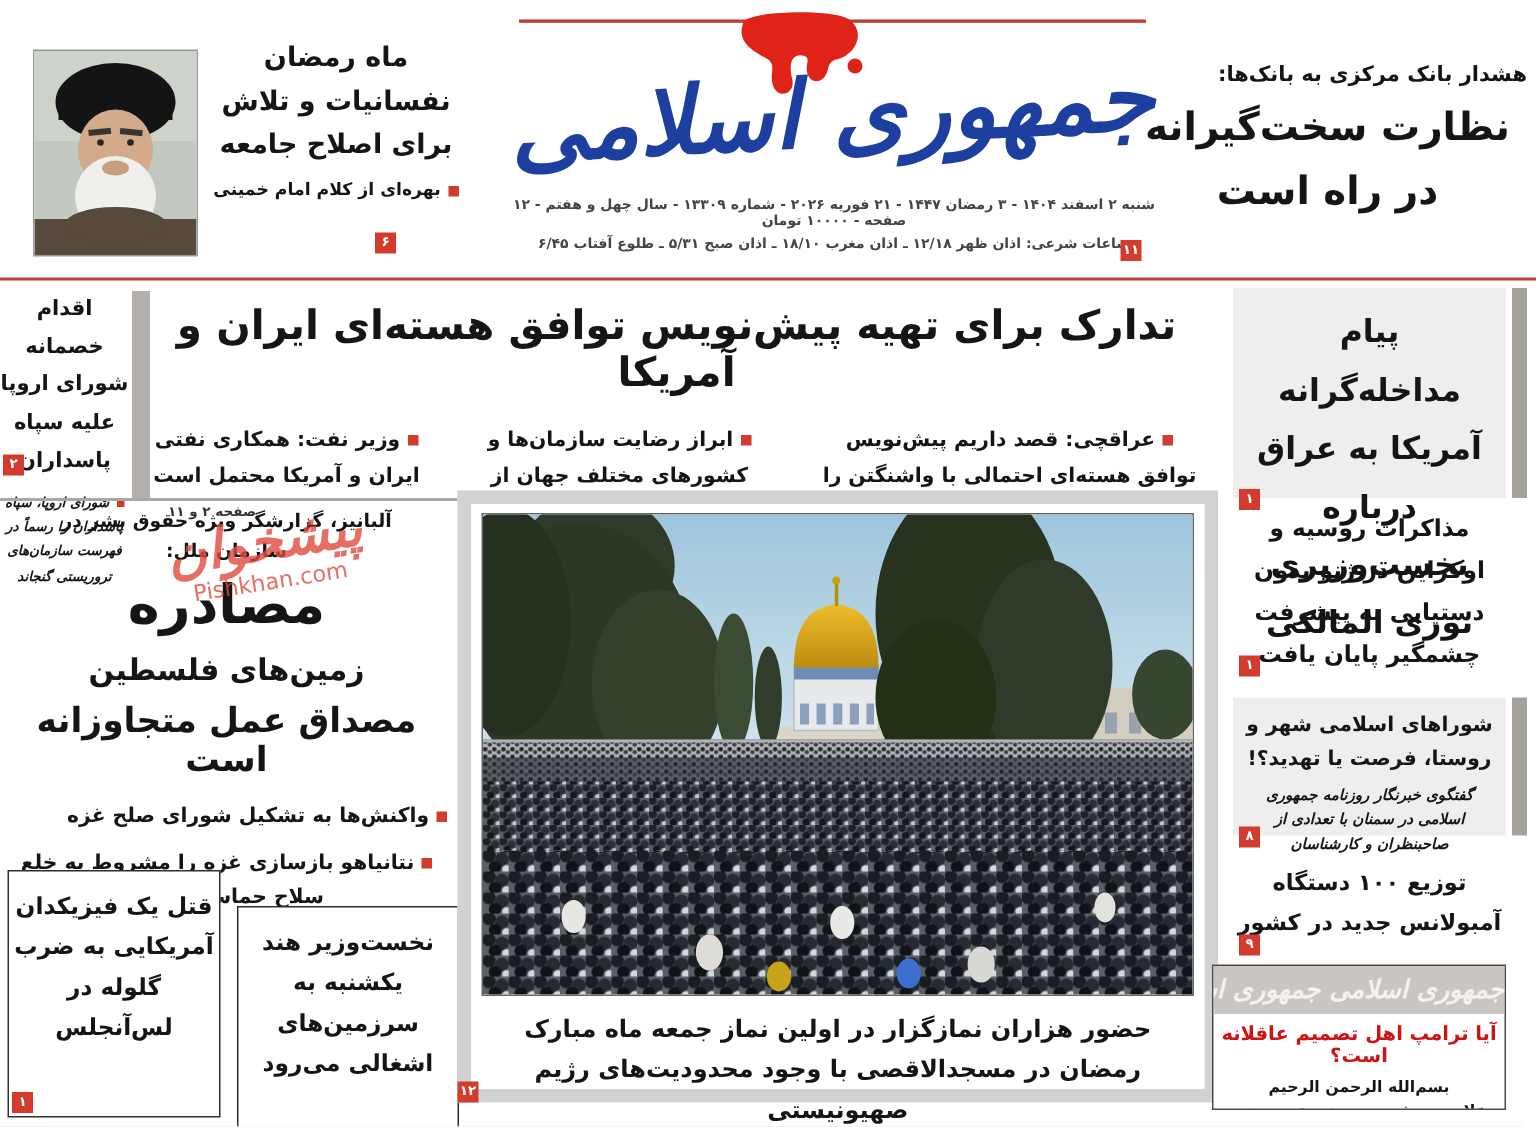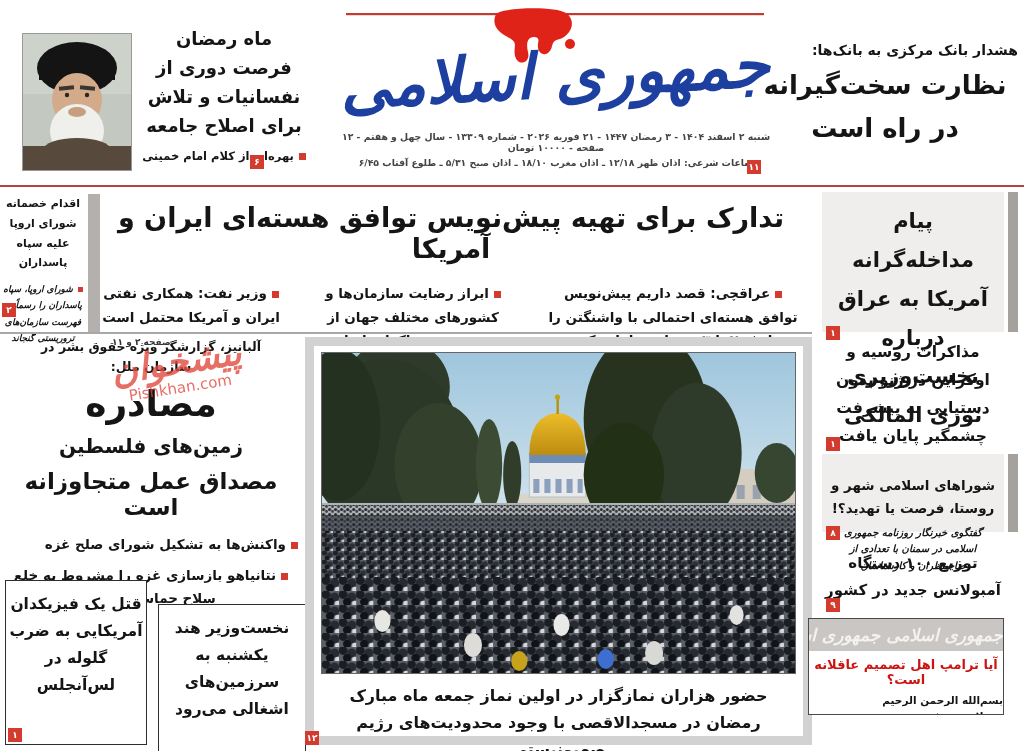--- a/index.html
+++ b/index.html
@@ -39,21 +39,20 @@
       <ellipse cx="54" cy="97" rx="27" ry="27" fill="#efefec"></ellipse>
       <ellipse cx="54" cy="78" rx="9" ry="5" fill="#c79f80"></ellipse>
       <rect x="0" y="112" width="108" height="24" fill="#57493c"></rect>
       <ellipse cx="54" cy="116" rx="34" ry="12" fill="#57493c"></ellipse>
     </svg>
   </div>
 
   <div class="abs c" style="left:136px;top:24px;width:176px;">
     <div class="b" style="font-size:18px;line-height:1.62;">
       <div>ماه رمضان</div>
-      <div>فرصت دوری از</div>
       <div>نفسانیات و تلاش</div>
       <div>برای اصلاح جامعه</div>
     </div>
     <div class="b" style="font-size:11.5px;margin-top:8px;">
       <span class="sq"></span><span>بهره‌ای از کلام امام خمینی</span>
     </div>
   </div>
   <div class="badge" style="left:250px;top:155px;">۶</div>
 
   <div class="abs" style="left:318px;top:0;width:474px;height:132px;">
@@ -92,21 +91,21 @@
       </div>
       <div class="b c" style="width:182px;font-size:13.5px;line-height:1.75;">
         <span class="sq"></span><span>وزیر نفت: همکاری نفتی ایران و آمریکا محتمل است</span>
         <div class="pageref" style="text-align:left;margin-top:6px;">صفحه ۲ و ۱۱</div>
       </div>
     </div>
   </div>
   <div class="abs graybar" style="left:88px;top:194px;width:12px;height:138px;"></div>
 
   <div class="abs c" style="left:0;top:194px;width:86px;">
-    <div class="b" style="font-size:11px;line-height:1.8;">اقدام خصمانه شورای اروپا علیه سپاه پاسداران</div>
+    <div class="b" style="font-size:14px;line-height:1.8;">اقدام خصمانه شورای اروپا علیه سپاه پاسداران</div>
     <div class="b" style="font-size:9px;line-height:1.8;margin-top:8px;font-style:italic;">
       <span class="sq" style="width:5px;height:5px;"></span><span>شورای اروپا، سپاه پاسداران را رسماً در فهرست سازمان‌های تروریستی گنجاند</span>
     </div>
   </div>
   <div class="badge" style="left:2px;top:303px;">۲</div>
 
   <div class="abs" style="left:0;top:332px;width:812px;height:1.5px;background:#a8a8a8;"></div>
 
   <div class="abs" style="left:0;top:337px;width:302px;">
     <div class="abs wm" style="left:55px;top:6px;width:245px;text-align:center;z-index:3;">
@@ -128,21 +127,21 @@
 
   <div class="abs box" style="left:5px;top:580px;width:140px;height:163px;">
     <div class="b c" style="font-size:15.5px;line-height:1.75;padding-top:10px;">قتل یک فیزیکدان آمریکایی به ضرب گلوله در لس‌آنجلس</div>
     <div class="badge" style="left:2px;bottom:2px;">۱</div>
   </div>
   <div class="abs box" style="left:158px;top:604px;width:146px;height:163px;">
     <div class="b c" style="font-size:15.5px;line-height:1.75;padding-top:10px;">نخست‌وزیر هند یکشنبه به سرزمین‌های اشغالی می‌رود</div>
     <div class="badge" style="left:2px;bottom:2px;">۱۲</div>
   </div>
 
-  <div class="abs" style="left:305px;top:337px;width:507px;height:408px;background:#fff;border:9px solid #d2d2d2;box-sizing:border-box;">
+  <div class="abs" style="left:305px;top:327px;width:507px;height:408px;background:#fff;border:9px solid #d2d2d2;box-sizing:border-box;">
     <div style="margin:6px 7px 0 7px;height:320px;border:1px solid #666;">
       <svg width="100%" height="100%" viewBox="0 0 470 320" preserveAspectRatio="none">
         <defs>
           <linearGradient id="skyg" x1="0" y1="0" x2="0" y2="1">
             <stop offset="0" stop-color="#9fc6dd"></stop>
               <stop offset="1" stop-color="#d3e5ee"></stop>
           </linearGradient>
           <linearGradient id="goldg" x1="0" y1="0" x2="0" y2="1">
             <stop offset="0" stop-color="#edbd2a"></stop>
               <stop offset="1" stop-color="#bd8c10"></stop>
@@ -224,36 +223,36 @@
       <div class="darkbar"></div>
       <div class="b c" style="font-size:21px;line-height:1.85;">پیام مداخله‌گرانه آمریکا به عراق درباره نخست‌وزیری نوری المالکی</div>
       <div class="badge" style="left:4px;bottom:-8px;">۱</div>
     </div>
 
     <div style="position:relative;margin-top:7px;height:112px;">
       <div class="b c" style="font-size:15.5px;line-height:1.8;">مذاکرات روسیه و اوکراین در ژنو بدون دستیابی به پیشرفت چشمگیر پایان یافت</div>
       <div class="badge" style="left:4px;bottom:0;">۱</div>
     </div>
 
-    <div class="gbox" style="position:relative;margin-top:3px;height:78px;padding:20px 6px 0 6px;box-sizing:border-box;">
+    <div class="gbox" style="position:relative;margin-top:14px;height:92px;padding:7px 6px 0 6px;box-sizing:border-box;">
       <div class="darkbar"></div>
       <div class="b c" style="font-size:13.5px;line-height:1.7;">شوراهای اسلامی شهر و روستا، فرصت یا تهدید؟!</div>
       <div class="b c" style="font-size:10px;line-height:1.65;margin-top:5px;font-style:italic;">گفتگوی خبرنگار روزنامه جمهوری اسلامی در سمنان با تعدادی از صاحبنظران و کارشناسان</div>
       <div class="badge" style="left:4px;bottom:-8px;">۸</div>
     </div>
 
     <div style="position:relative;margin-top:18px;height:56px;">
       <div class="b c" style="font-size:15px;line-height:1.8;">توزیع ۱۰۰ دستگاه آمبولانس جدید در کشور</div>
       <div class="badge" style="left:4px;bottom:-6px;">۹</div>
     </div>
 
     <div style="position:relative;margin-top:12px;margin-left:-14px;width:196px;height:97px;border:1.6px solid #4a4a4a;box-sizing:border-box;overflow:hidden;background:#fff;">
       <div style="height:32px;background:#c9c6c3;color:#f3f2f0;font-weight:bold;font-style:italic;font-size:17px;
                   white-space:nowrap;overflow:hidden;line-height:32px;">
         <span>جمهوری اسلامی</span> <span>جمهوری اسلامی</span> 
       </div>
       <div class="b c" style="font-size:13px;color:#cc1512;margin-top:6px;">آیا ترامپ اهل تصمیم عاقلانه است؟</div>
-      <div class="b c" style="font-size:10.5px;margin-top:7px;text-align:right;">بسم‌الله الرحمن الرحیم</div>
+      <div class="b c" style="font-size:10.5px;margin-top:7px;">بسم‌الله الرحمن الرحیم</div>
       <div class="b c" style="font-size:10.5px;line-height:1.65;margin-top:2px;padding:0 5px;">علاوه بر رژیم صهیونیستی بعضی دولت‌ها هم تمایل دارند آمریکا با ایران درگیر جنگ شود</div>
     </div>
   </div>
 
 </div>
 
 </body></html>

